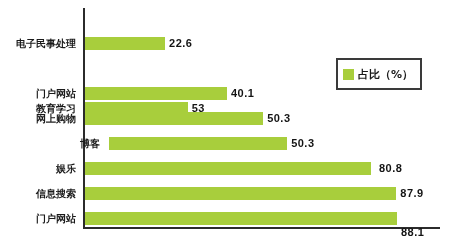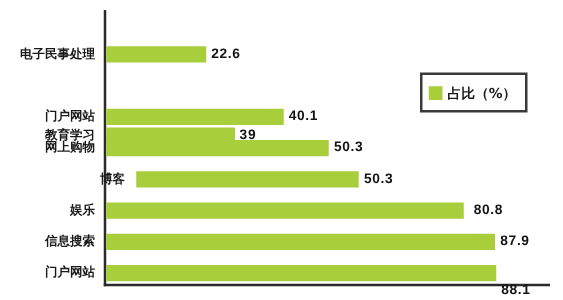--- a/index.html
+++ b/index.html
@@ -124,21 +124,21 @@
         <div class="cat-label">电子民事处理</div>
         <div class="bar-wrap">
           <div class="bar" style="width: 80.0363px; background: rgb(168, 206, 60);"></div>
           <div class="bar-value" style="left: 84.0363px;">22.6</div>
         </div>
       </div>
       <div class="bar-row" style="top: 56px; margin-top: 40px;">
         <div class="cat-label">教育学习</div>
         <div class="bar-wrap">
           <div class="bar" style="width: 102.701px; background: rgb(168, 206, 60);"></div>
-          <div class="bar-value" style="left: 106.701px;">39</div>
+          <div class="bar-value" style="left: 106.701px;">53</div>
         </div>
       </div>
       <div class="bar-row" style="top: 81px;">
         <div class="cat-label">门户网站</div>
         <div class="bar-wrap">
           <div class="bar" style="width: 142.011px; background: rgb(168, 206, 60);"></div>
           <div class="bar-value" style="left: 146.011px;">40.1</div>
         </div>
       </div>
       <div class="bar-row" style="top: 106px;">

